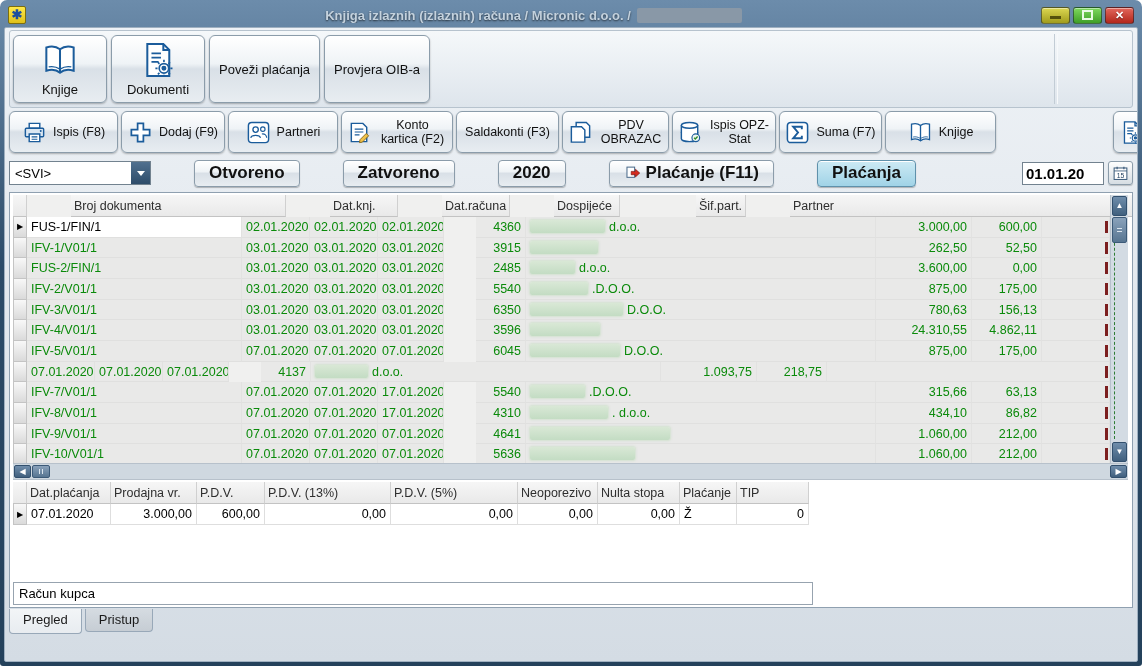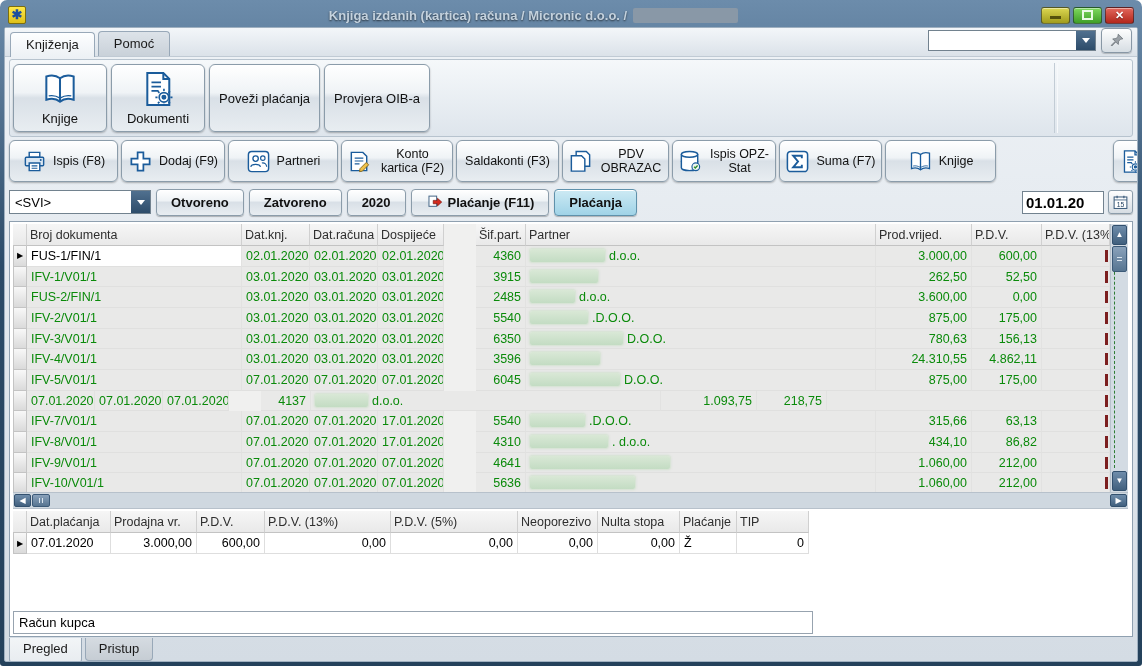--- a/index.html
+++ b/index.html
@@ -66,35 +66,35 @@
           font-size:12.5px; line-height:1.15; text-align:center; padding:2px 5px; white-space:pre-line; }
   .tbtn .icon { flex:0 0 auto; display:flex; }
 
   
   .filterbar { display:flex; align-items:center; gap:5px; margin:5px 4px 0; height:30px; }
   .book-combo { width:142px; height:24px; border:1px solid #72828f; background:#fff; display:flex; align-items:stretch; font-size:13px; }
   .book-combo .val { flex:1; padding:4px 0 8px 5px; color:#000; }
   .fbtn { height:27px; border:1px solid #8b9caa; border-radius:4px; cursor:default;
           background:linear-gradient(180deg,#ffffff,#eff3f6 42%,#d9e0e7 50%,#e8edf1); color:#111;
           box-shadow:0 1px 1px rgba(0,0,0,.25), inset 0 1px 0 #fff;
-          display:flex; align-items:center; justify-content:flex-end; gap:5px; font-weight:bold; font-size:13px; padding:0 14px; }
+          display:flex; align-items:center; justify-content:flex-end; gap:5px; font-weight:bold; font-size:17px; padding:0 14px;margin-left:38px; }
   .fbtn.toggle-active { background:linear-gradient(#cdeaf4,#a0d3e7); border-color:#5f91ab; }
   .date-wrap { margin-left:auto; display:flex; align-items:center; gap:4px; }
   .date-input { width:82px; height:23px; border:1px solid #72828f; background:#fff; font-weight:bold; font-size:15px;
                 font-family:"Liberation Sans",sans-serif; padding:0 3px; color:#000; outline:none; }
   .cal-btn { width:25px; height:24px; border:1px solid #8b9caa; border-radius:3px;
              background:linear-gradient(#fefefe,#d6dde3); display:flex; align-items:center; justify-content:center;
              box-shadow:0 1px 1px rgba(0,0,0,.2); }
 
   
   .content-panel { margin:4px 4px 0; background:#fff; border:1px solid #8fa0b0; height:416px; position:relative; overflow:hidden; }
 
   
   .inv-grid { position:absolute; left:3px; right:4px; top:2px; height:268px; background:#f0f0ef; }
-  .inv-head { display:flex; height:22px; padding-right:18px; }
+  .inv-head { display:flex; height:22px; padding-right:18px;gap:44px; }
   .hcell { border-right:1px solid #d0d0d0; border-bottom:1px solid #c3c3c3; font-size:12.5px; color:#2e2e2e;
            padding:4px 3px 0; white-space:nowrap; overflow:hidden; background:linear-gradient(#f6f6f6,#e9e9e9); flex:0 0 auto; }
   .inv-body { position:absolute; top:22px; bottom:0; left:0; right:18px; overflow:hidden; }
   .inv-row { display:flex; height:20.66px; }
   .cell { font-size:12.5px; color:#0a8a0a; padding:3px 4px 0; white-space:nowrap; overflow:hidden;
           background:#e9e9e8; border-bottom:1px solid #e0e0df; border-right:1px solid #e2e2e1; flex:0 0 auto; }
   .cell.num { text-align:right; }
   .ind-cell { width:14px; flex:0 0 14px; background:linear-gradient(#f8f8f8,#dadada); border:1px solid #c4c4c4; border-top:none;
               color:#000; font-size:8px; display:flex; align-items:center; justify-content:center; padding:0; }
   .row-selected .cell-doc { background:#fff; color:#000; }
@@ -147,59 +147,38 @@
   .icon svg { display:block; }
 </style>
 </head>
 <body>
 
 <div class="window">
 
   <div class="titlebar">
     <div class="app-icon">✱</div>
     <div class="title-wrap">
-      <span class="title-text">Knjiga izdanih (kartica) računa / Micronic d.o.o. /</span>
+      <span class="title-text">Knjiga izlaznih (izlaznih) računa / Micronic d.o.o. /</span>
       <span class="redact-title"></span>
     </div>
     <div class="win-btns" id="win-btns">
         <div class="win-btn win-min">
           <span class="g-min"></span>
         </div>
         <div class="win-btn win-max">
           <span class="g-max"></span>
         </div>
         <div class="win-btn win-close">
           <span class="g-x">✕</span>
         </div>
       </div>
   </div>
 
   <div class="app-body">
 
-    <div class="menubar">
-      <div id="menu-tabs" style="display:flex;align-items:flex-end;">
-          <div class="menu-tab active">Knjiženja</div>
-          <div class="menu-tab">Pomoć</div>
-        </div>
-      <div class="menu-right">
-        <div class="quick-combo">
-          <input value="" style="">
-          <div class="combo-arrow-btn">
-            <span class="tri-down"></span>
-          </div>
-        </div>
-        <div class="pin-btn">
-          <span class="icon" id="pin-icon-slot">
-              <svg width="17" height="17" viewBox="0 0 20 20">
-                <path d="M12 2.5l5.5 5.5-2.8.6-2.2 2.2-.4 3.9-3-3-4.6 4.8-.8-.8 4.8-4.6-3-3 3.9-.4 2.2-2.2z" fill="#9aa0a6" stroke="#62686e" stroke-width=".8"></path>
-              </svg>
-            </span>
-        </div>
-      </div>
-    </div>
 
     <div class="bigbar" id="big-toolbar">
         <div class="bigbtn">
           <span class="icon">
             <svg width="38" height="38" viewBox="0 0 32 32">
               <path d="M16 7C13 4.6 8.4 4.2 4.5 5.4V25c3.9-1.2 8.5-.8 11.5 1.6 3-2.4 7.6-2.8 11.5-1.6V5.4C23.6 4.2 19 4.6 16 7z" fill="#fff" stroke="#1b5c9b" stroke-width="1.7"></path>
               <path d="M16 7v19.6" stroke="#1b5c9b" stroke-width="1.7" fill="none"></path>
               <path d="M6.5 21.8c3.2-.7 6.6 0 9.5 1.9M25.5 21.8c-3.2-.7-6.6 0-9.5 1.9" stroke="#1b5c9b" stroke-width="1.1" fill="none"></path>
             </svg>
           </span>

